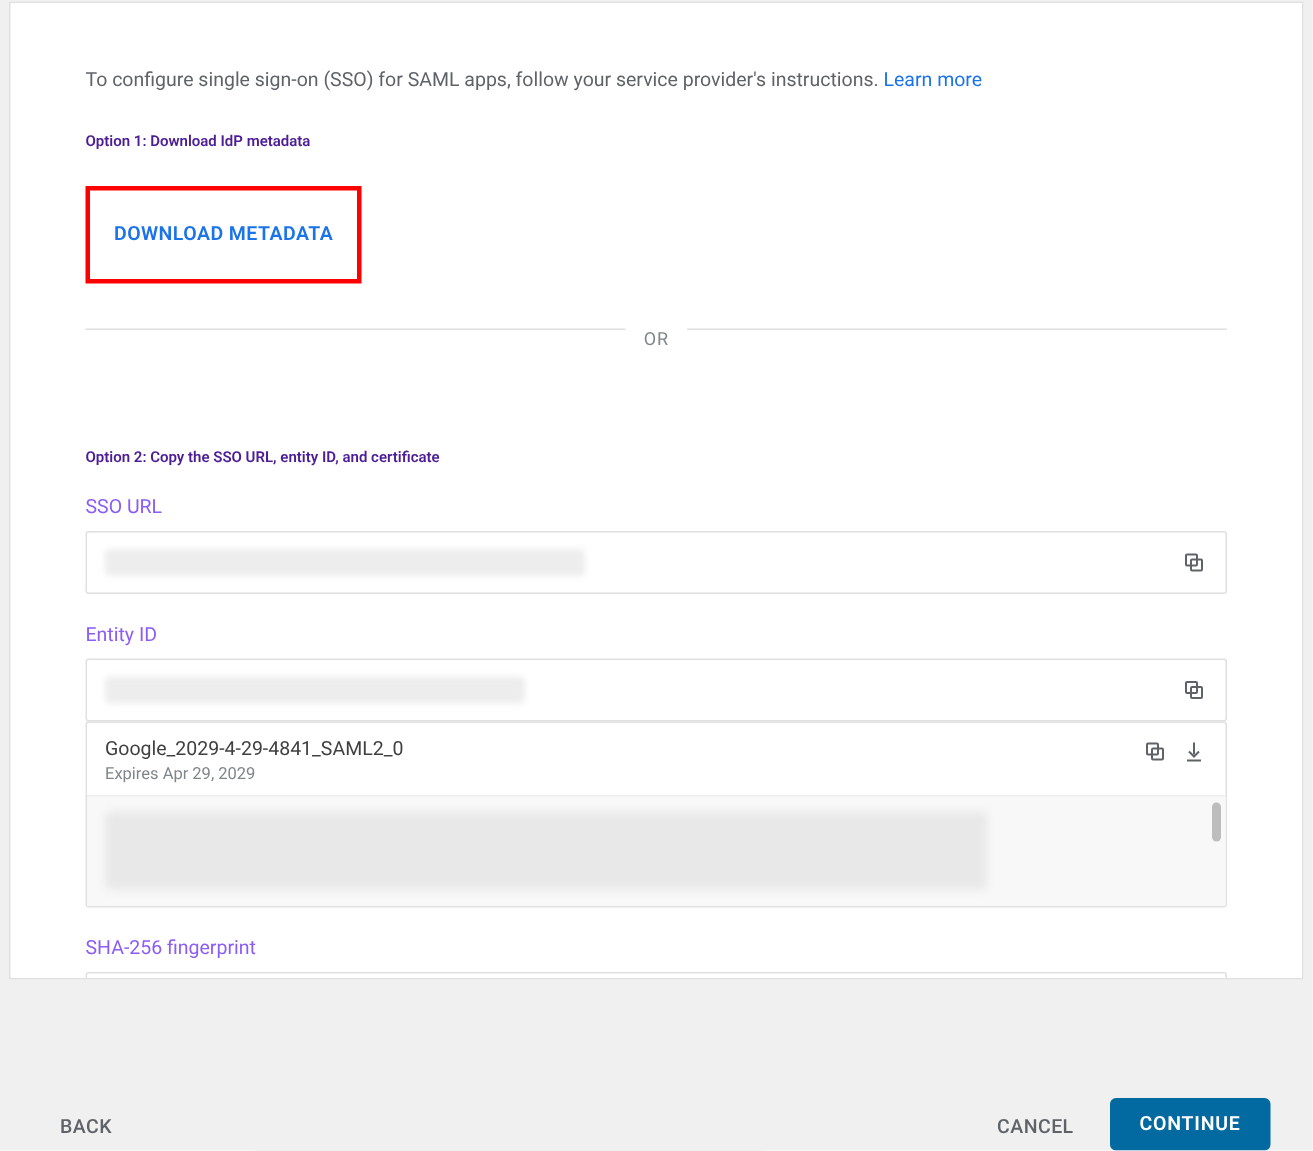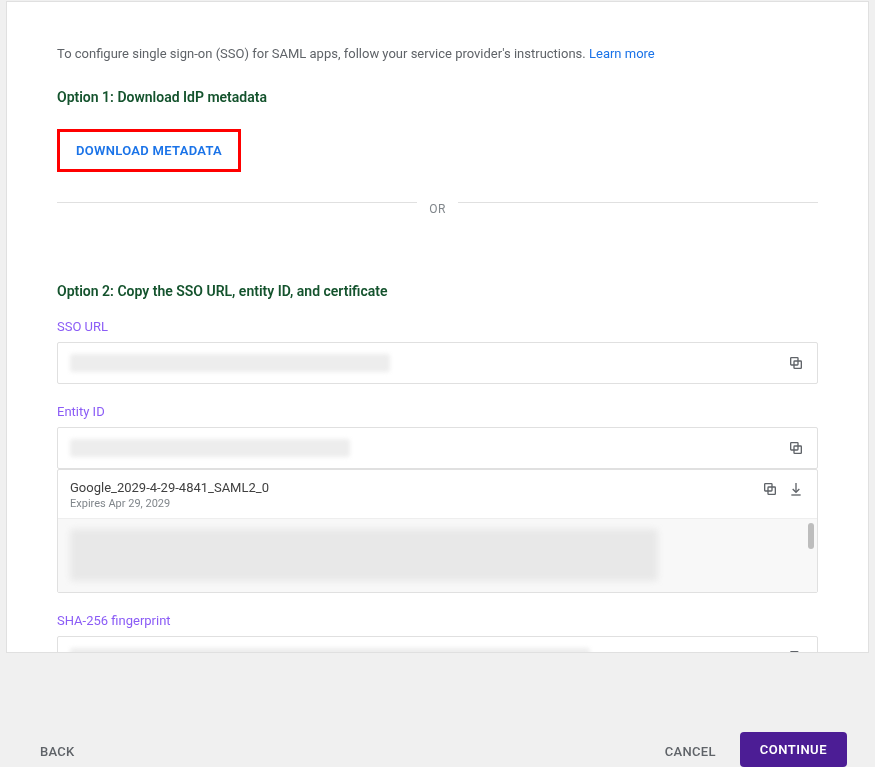--- a/index.html
+++ b/index.html
@@ -19,29 +19,29 @@
     padding: 44px 50px 20px 50px;
     overflow: hidden;
   }
   .intro {
     font-size: 13px;
     color: #5f6368;
     margin-bottom: 28px;
   }
   .intro a { color: #1a73e8; text-decoration: none; cursor: pointer; }
   .option-h {
-    font-size: 14px;
+    font-size: 10px;
     font-weight: 600;
-    color: #14532d;
+    color: #4c1d95;
     margin-bottom: 18px;
   }
   .dl-wrap {
     display: inline-block;
     border: 3px solid #ff0000;
-    padding: 2px 2px;
+    padding: 13px 2px;
     margin: 6px 0 28px 0;
   }
   .dl-btn {
     display: inline-block;
     padding: 9px 14px;
     font-size: 13px;
     font-weight: 600;
     letter-spacing: .3px;
     color: #1a73e8;
     cursor: pointer;
@@ -138,21 +138,21 @@
   .txtbtn {
     font-size: 13px;
     font-weight: 500;
     letter-spacing: .3px;
     color: #5f6368;
     cursor: pointer;
     padding: 8px 10px;
     user-select: none;
   }
   .primary {
-    background: #4c1d95;
+    background: #0369a1;
     color: #fff;
     font-size: 13px;
     font-weight: 600;
     letter-spacing: .5px;
     padding: 10px 20px;
     border-radius: 4px;
     cursor: pointer;
     margin-left: 14px;
     user-select: none;
   }

